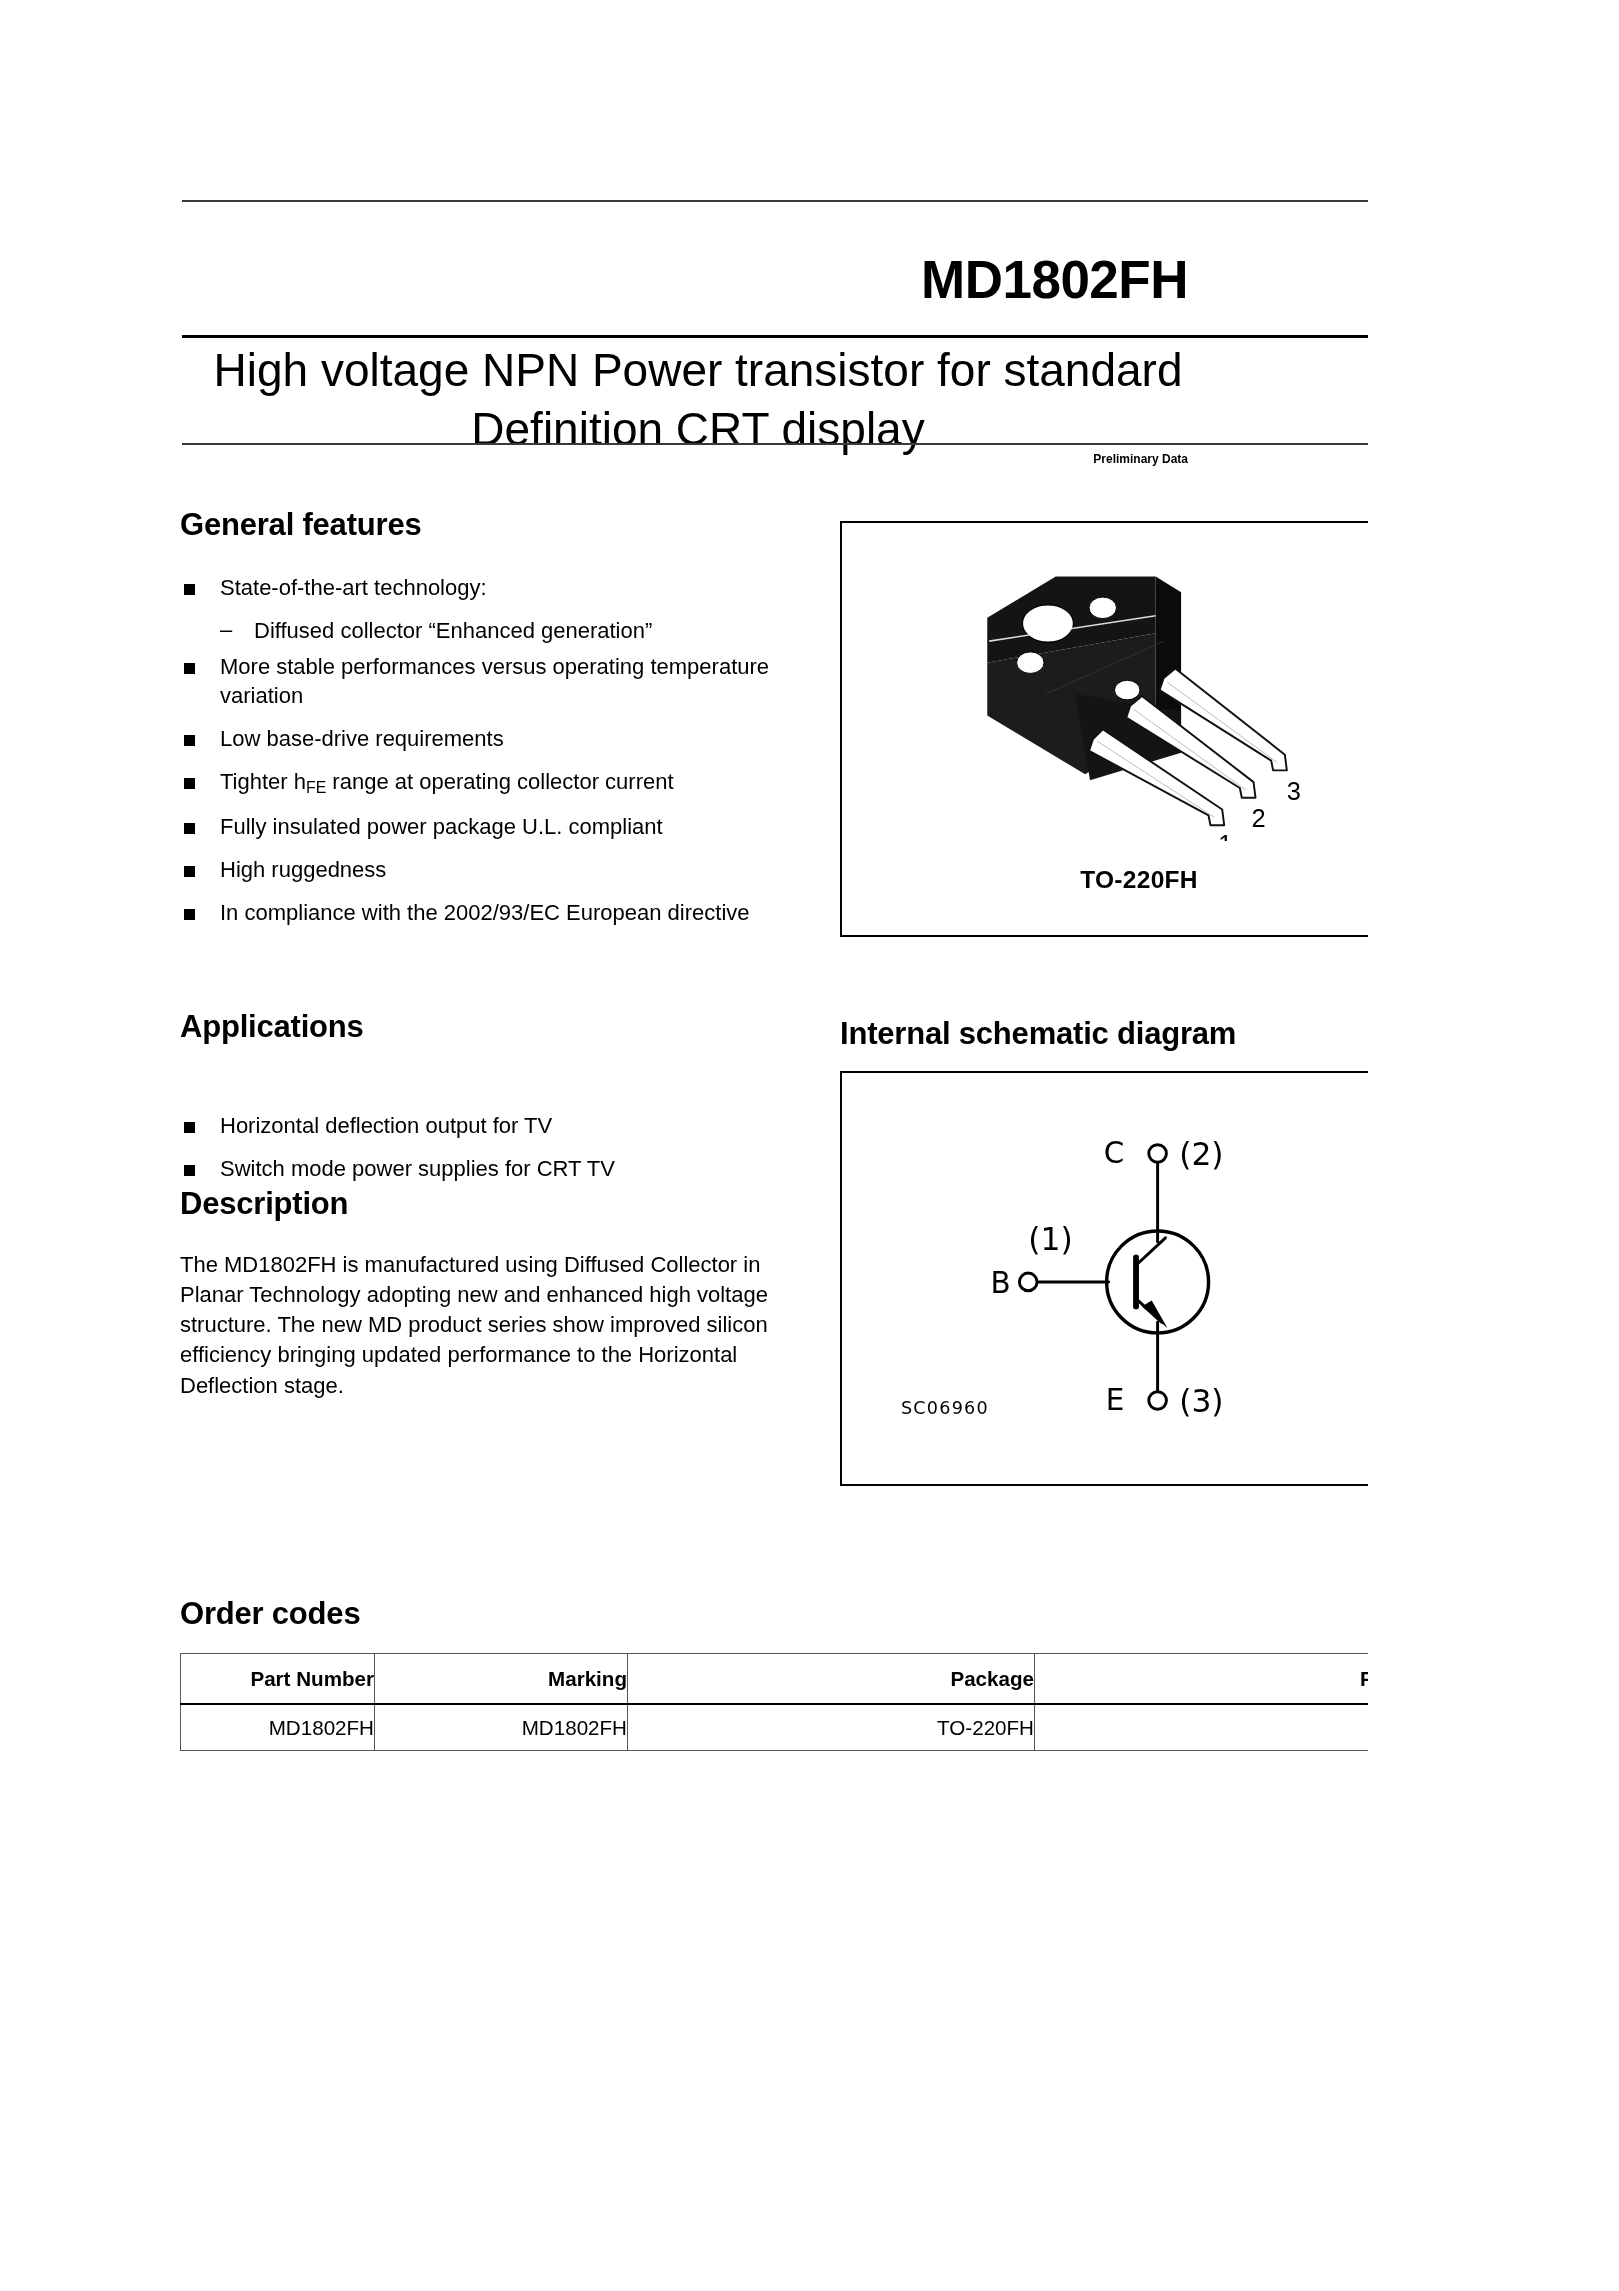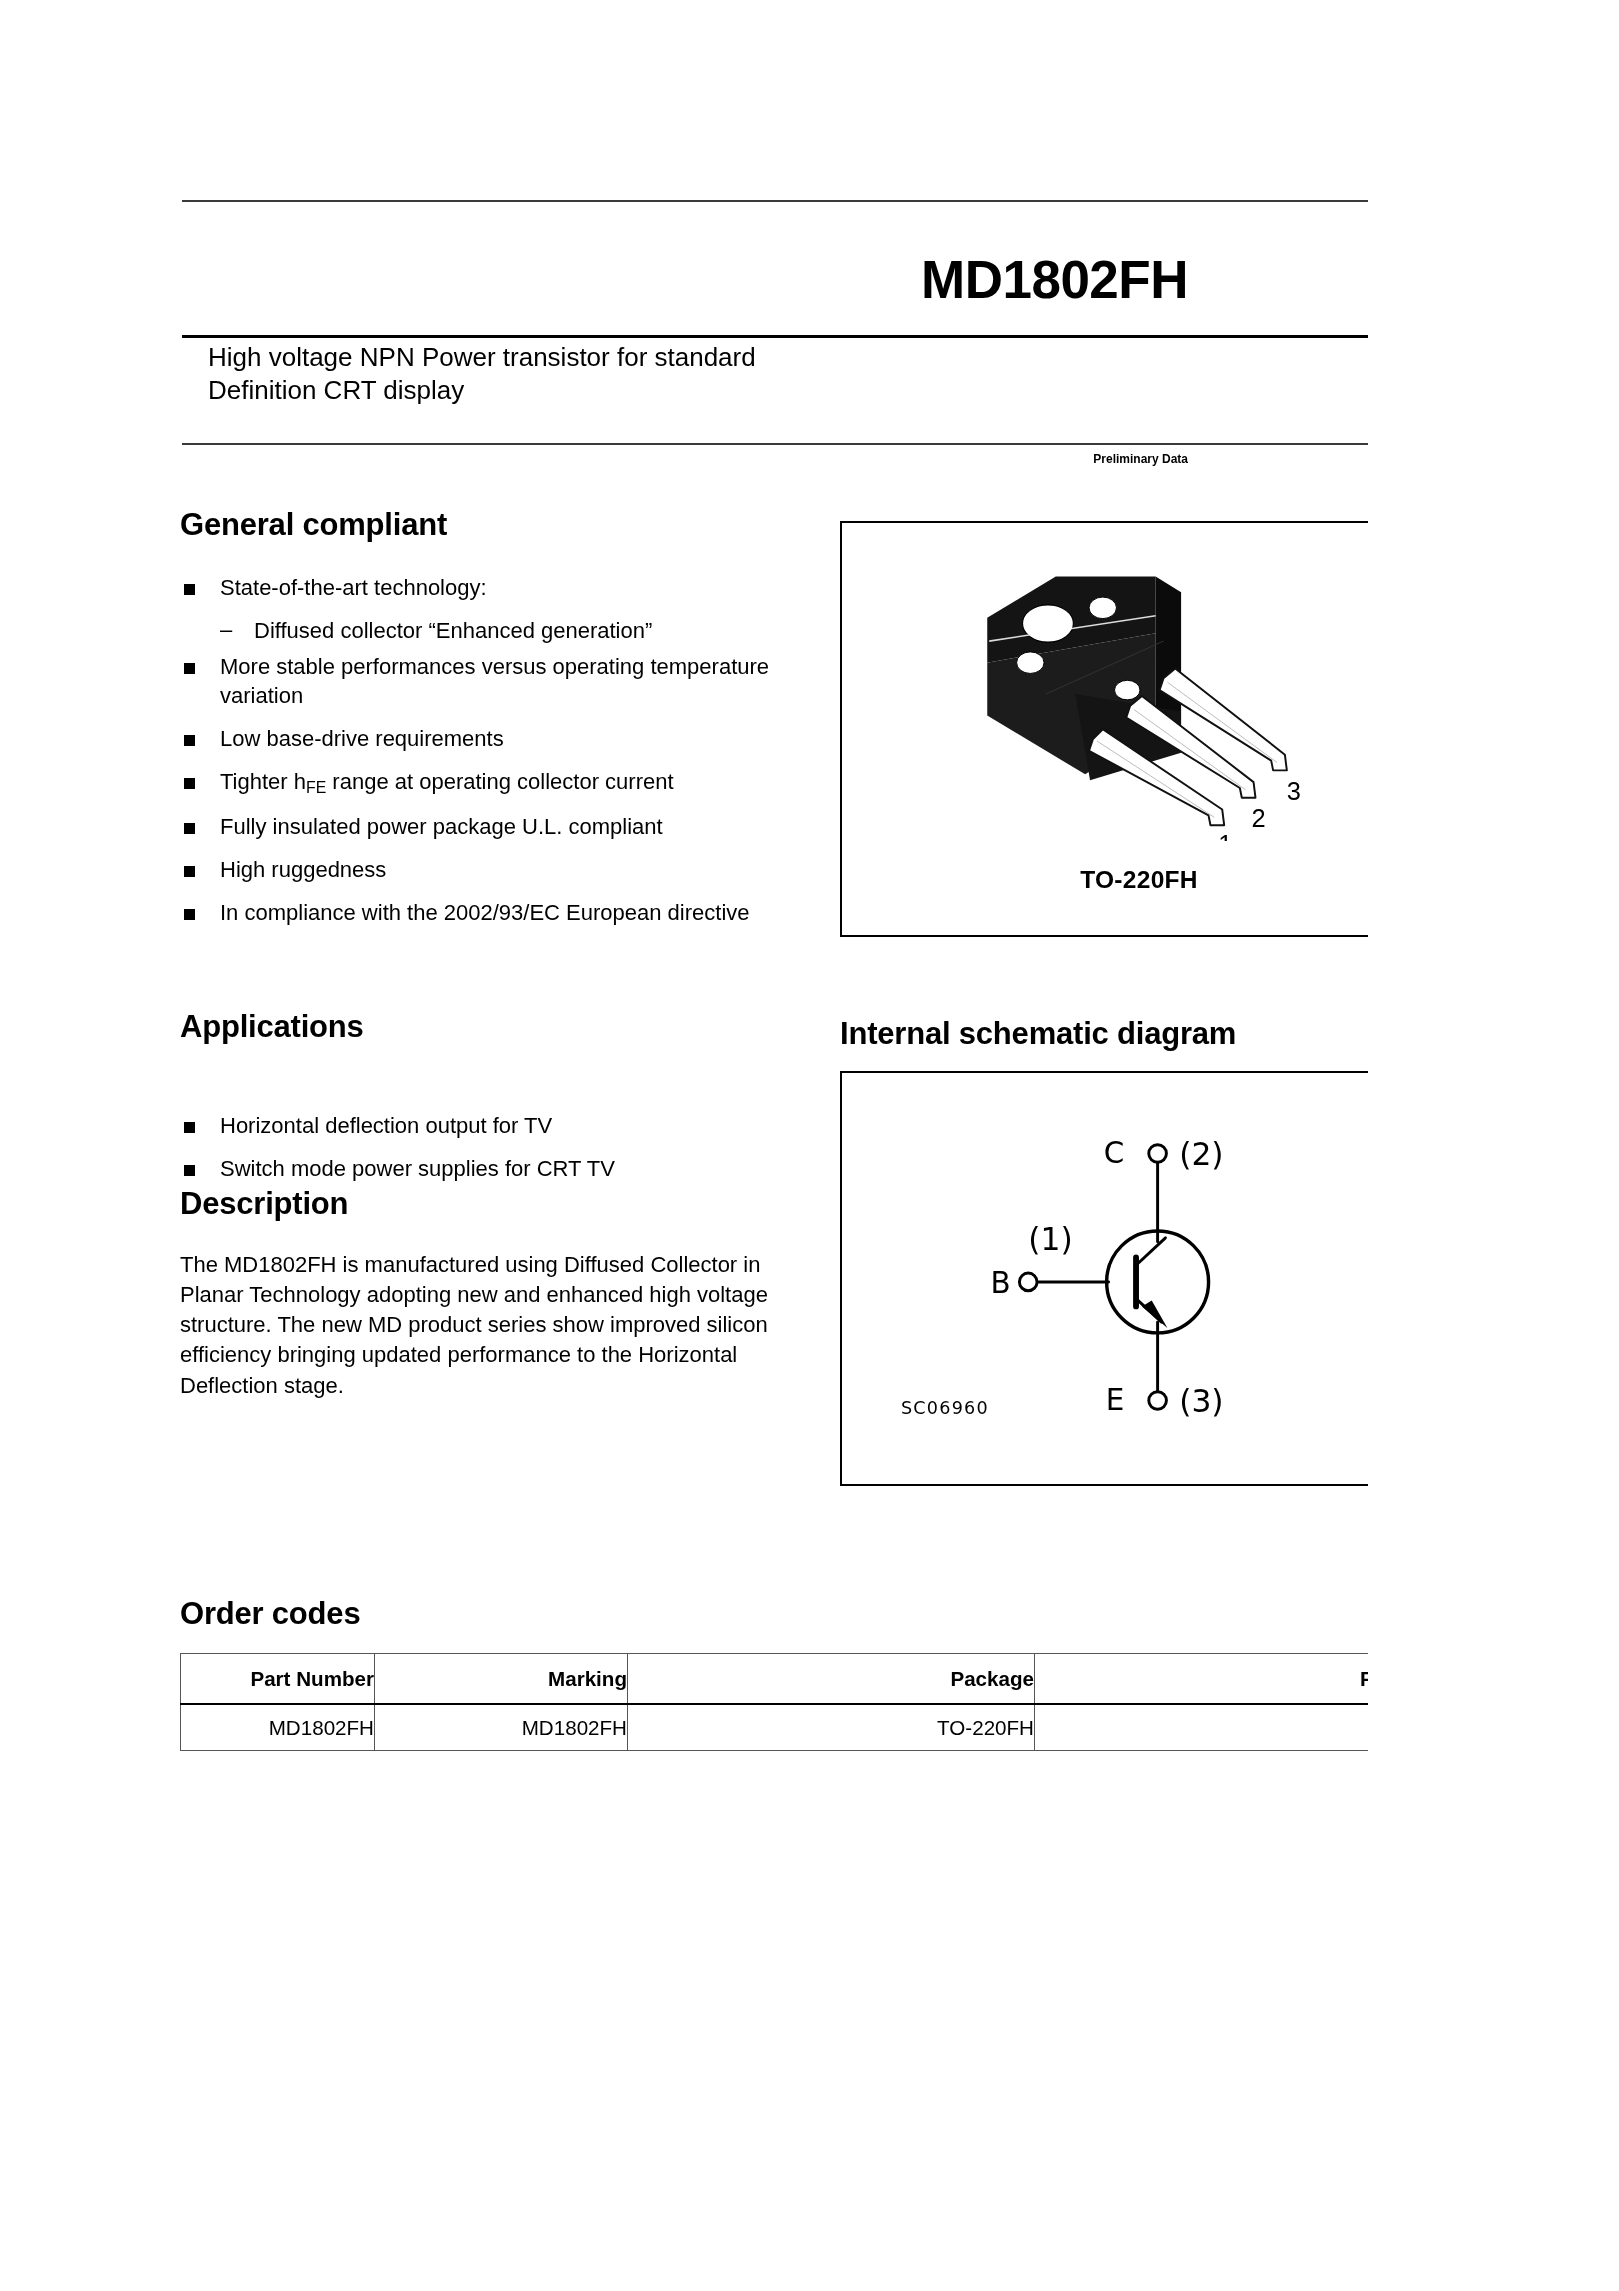--- a/index.html
+++ b/index.html
@@ -54,23 +54,23 @@
     letter-spacing: -0.5px;
     line-height: 1;
     text-align: right;
     white-space: nowrap;
   }
   .subtitle {
     position: absolute;
     right: 180px;
     top: 341px;
     width: 980px;
-    font-size: 26px;
+    font-size: 46px;
     line-height: 1.28;
-    text-align: left;
+    text-align: center;
   }
   .prelim {
     position: absolute;
     right: 180px;
     top: 452px;
     font-size: 12px;
     font-weight: bold;
     text-align: right;
     white-space: nowrap;
   }
@@ -223,21 +223,21 @@
 
   <div class="subtitle">
     <div>High voltage NPN Power transistor for standard</div>
     <div>Definition CRT display</div>
   </div>
 
   <div class="hdr-rule-bot"></div>
 
   <div class="prelim">Preliminary Data</div>
 
-  <div class="h2" style="left:180px; top:507px;">General compliant</div>
+  <div class="h2" style="left:180px; top:507px;">General features</div>
 
   <div class="left-col" style="top:573px;">
     <ul class="feat">
       <li>
         <span>State-of-the-art technology:</span>
       </li>
       <li class="sub">
         <span>Diffused collector “Enhanced generation”</span>
       </li>
       <li>

